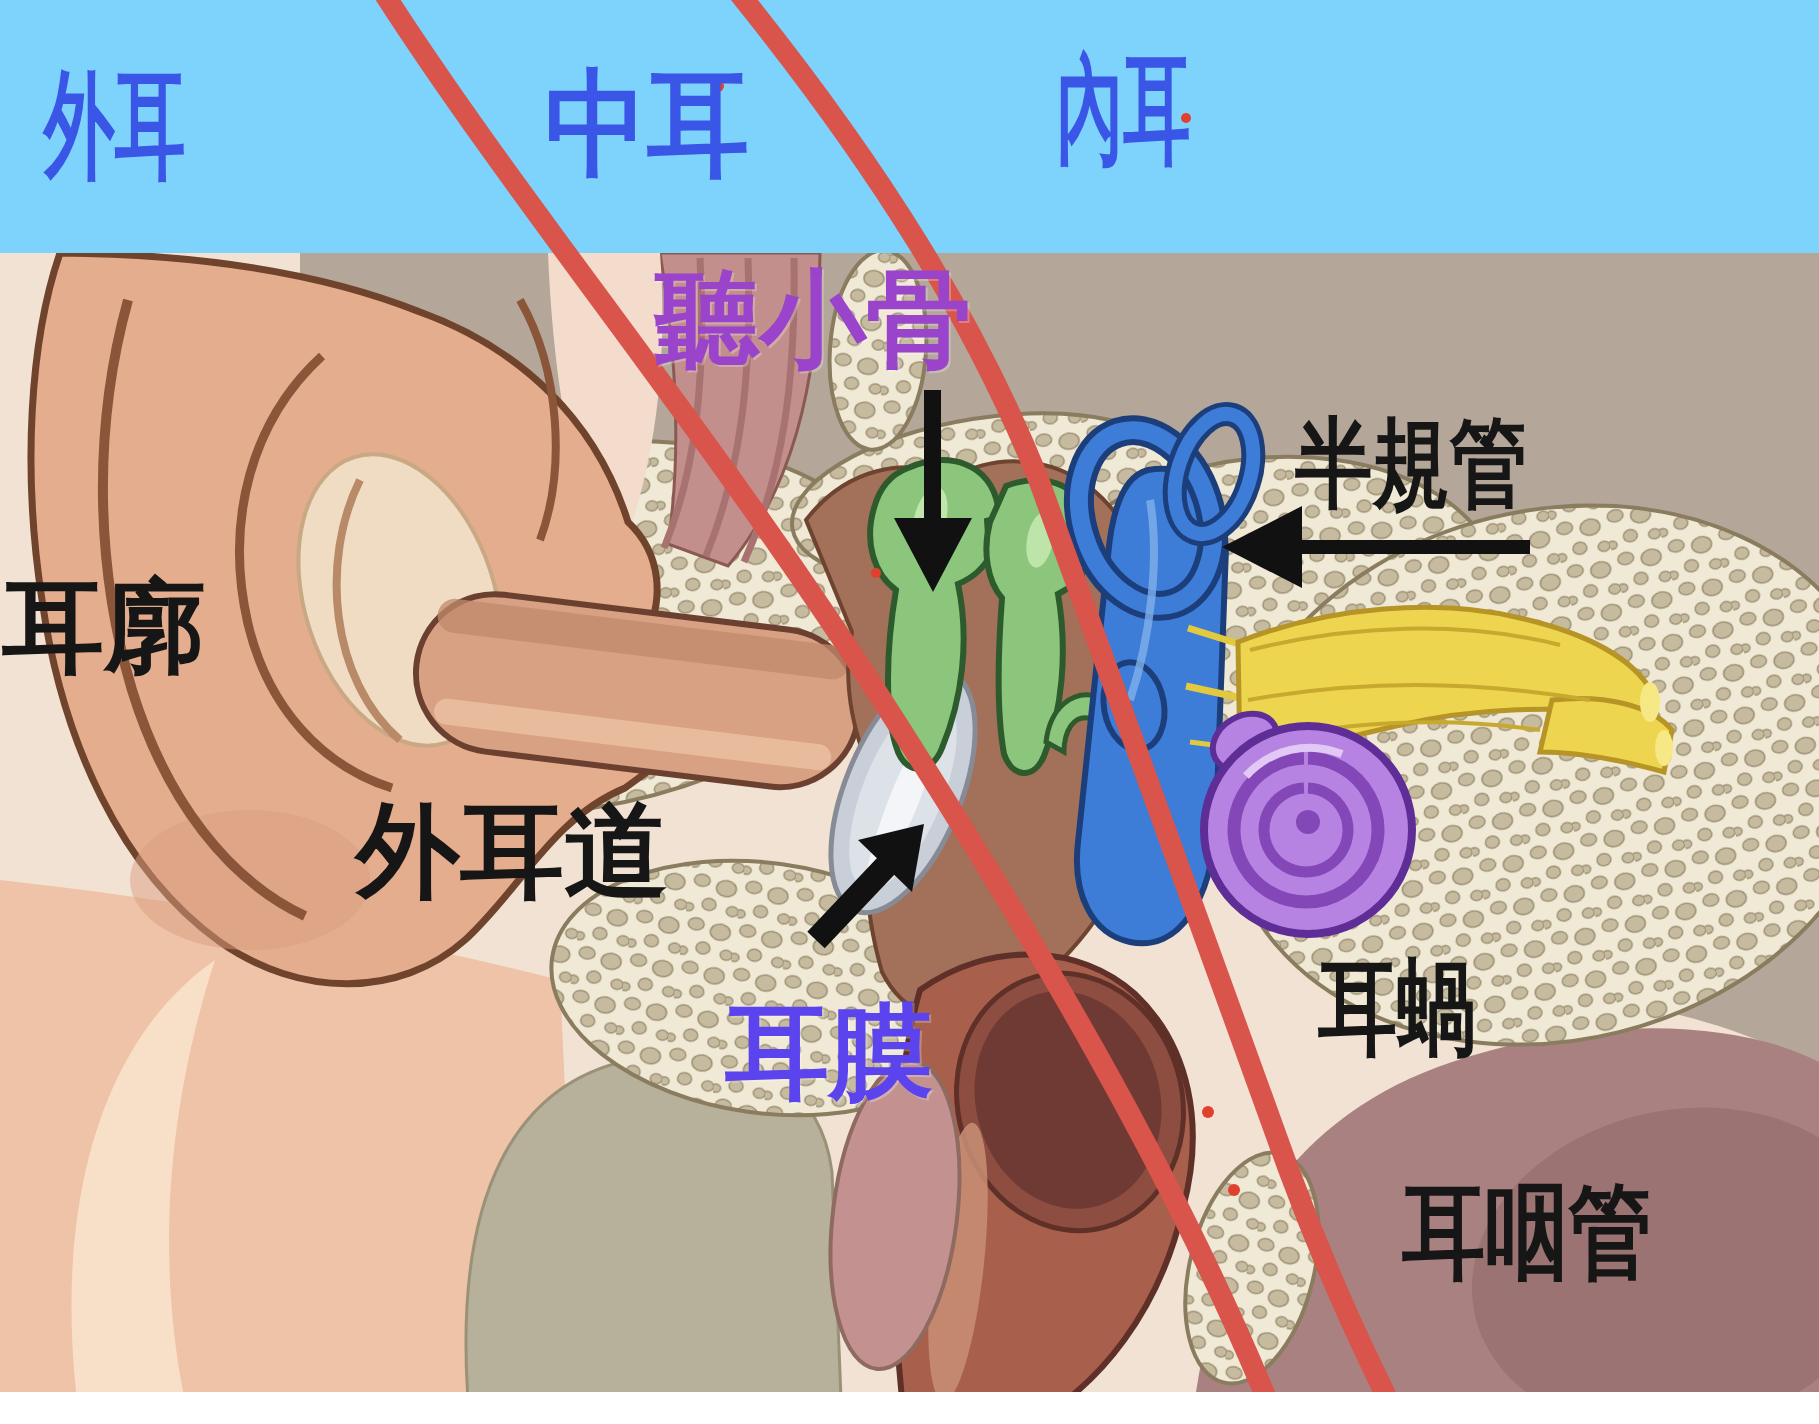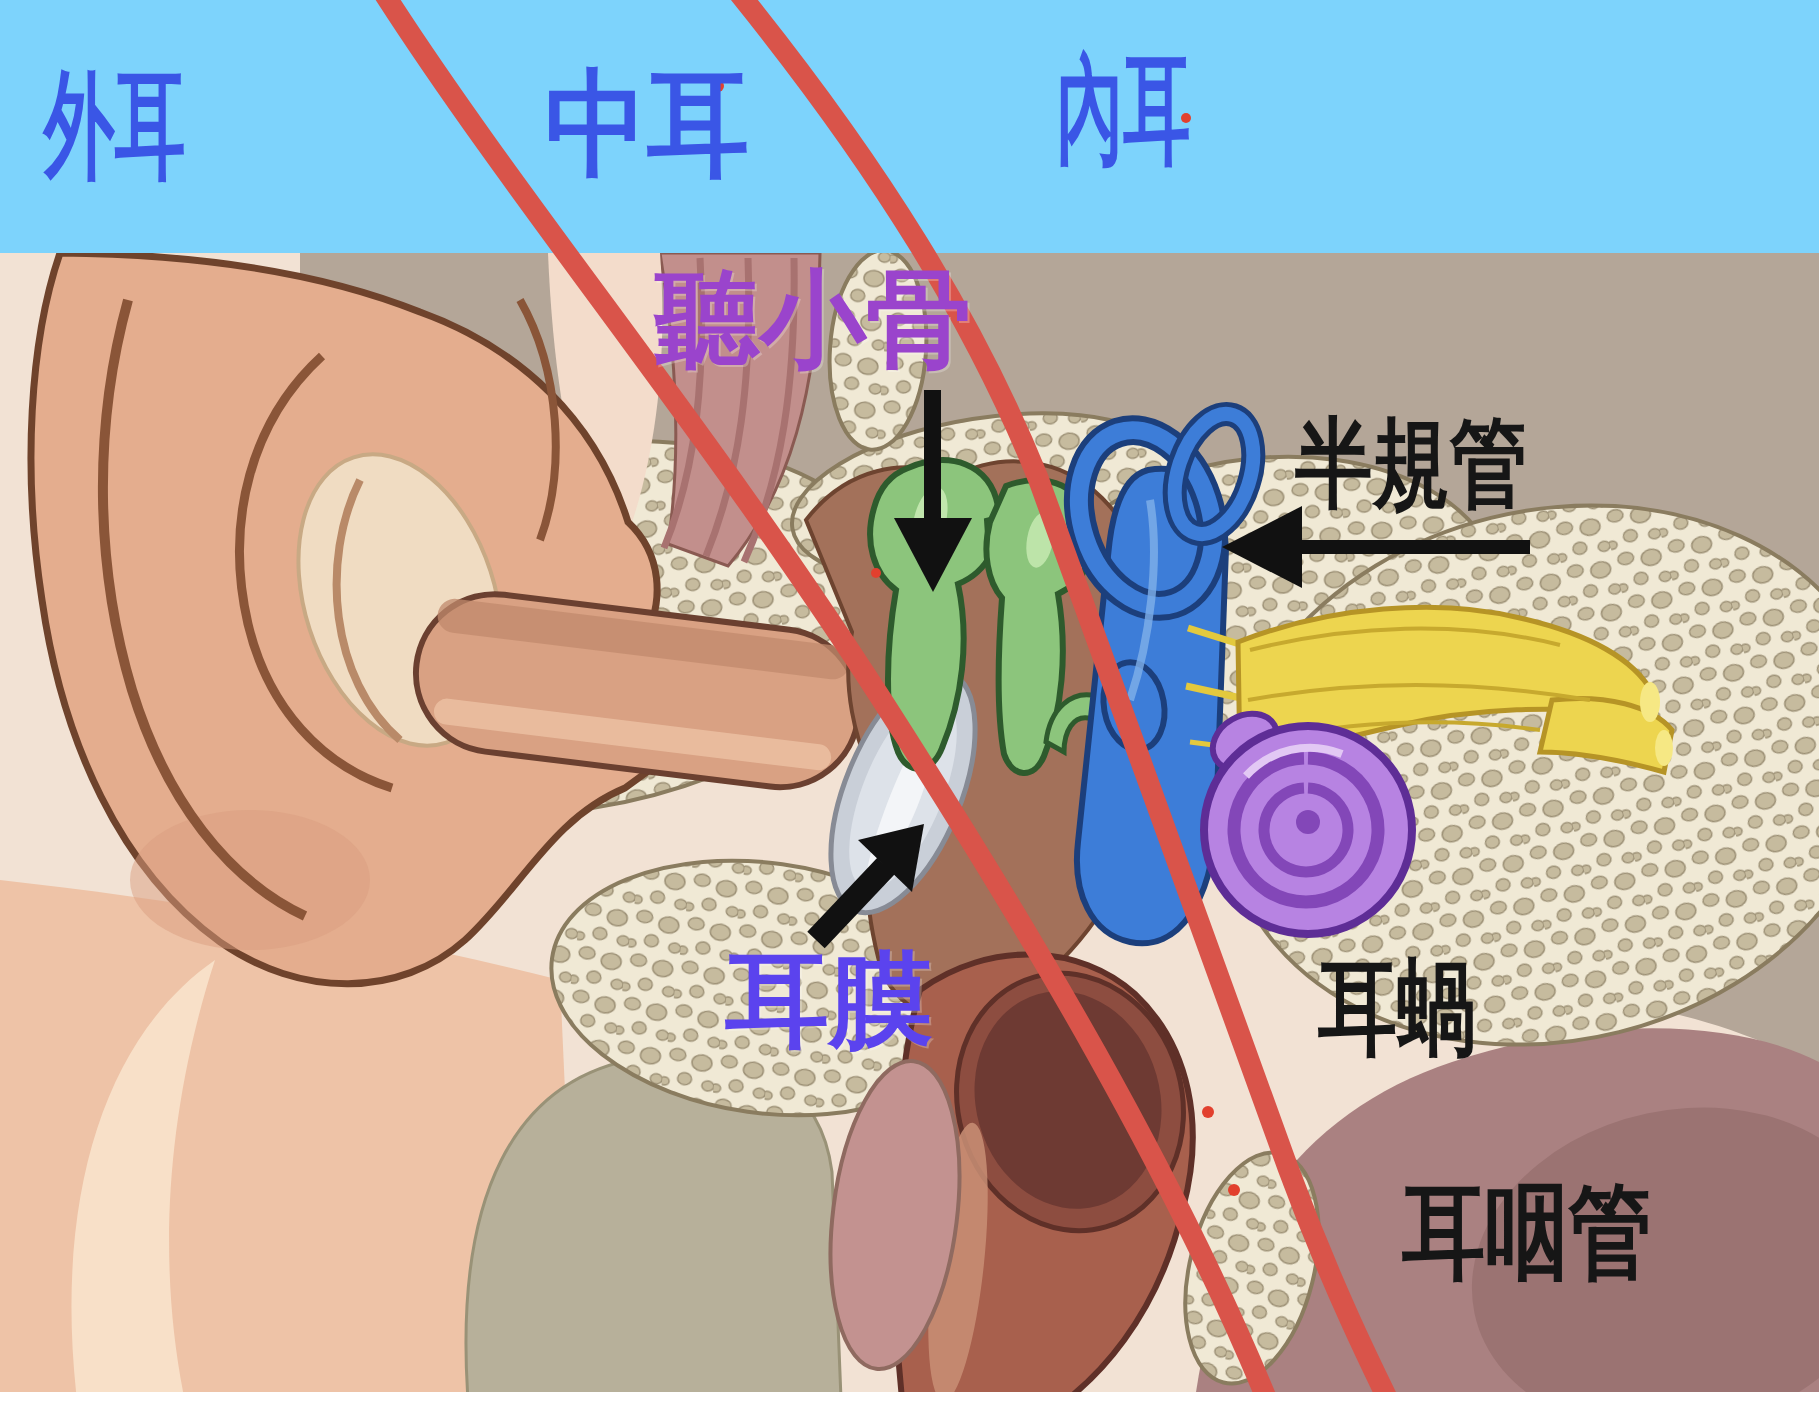--- a/index.html
+++ b/index.html
@@ -25,21 +25,21 @@
     --purple:#9a44cc;
     --violet:#5b43ee;
     --ink:#161616;
   }
   #lbl-outer   {left:44px;  top:66px;  font-size:118px;color:var(--blue);  transform:scaleX(.60);}
   #lbl-middle  {left:545px; top:66px;  font-size:116px;color:var(--blue);  transform:scaleX(.88);}
   #lbl-inner   {left:1056px;top:50px;  font-size:120px;color:var(--blue);  transform:scaleX(.56);}
   #lbl-ossicles{left:654px; top:267px; font-size:106px;color:var(--purple);text-shadow:2px 2px 0 rgba(255,255,255,.25);}
   #lbl-auricle {left:2px;   top:576px; font-size:102px;color:var(--ink);}
   #lbl-canal   {left:356px; top:799px; font-size:104px;color:var(--ink);}
-  #lbl-eardrum {left:725px; top:948px; font-size:104px;color:var(--violet);text-shadow:2px 2px 0 rgba(255,255,255,.25);}
+  #lbl-eardrum {left:725px; top:1000px; font-size:104px;color:var(--violet);text-shadow:2px 2px 0 rgba(255,255,255,.25);}
   #lbl-semic   {left:1295px;top:414px; font-size:98px; color:var(--ink);  transform:scaleX(.79);}
   #lbl-cochlea {left:1318px;top:956px; font-size:104px;color:var(--ink);  transform:scaleX(.76);}
   #lbl-etube   {left:1402px;top:1180px;font-size:104px;color:var(--ink);  transform:scaleX(.80);}
 </style>
 </head>
 <body>
 
 <div id="stage">
 
   <svg id="illustration" viewBox="0 0 1819 1424" xmlns="http://www.w3.org/2000/svg">
@@ -202,17 +202,19 @@
     <g>
       <line x1="1530" y1="547" x2="1300" y2="547" stroke="#111111" stroke-width="14"></line>
       <polygon points="1222,547 1302,506 1302,588" fill="#111111"></polygon>
     </g>
   </svg>
 
   <div class="lbl" id="lbl-outer">外耳</div>
   <div class="lbl" id="lbl-middle">中耳</div>
   <div class="lbl" id="lbl-inner">內耳</div>
   <div class="lbl" id="lbl-ossicles">聽小骨</div>
+  <div class="lbl" id="lbl-auricle">耳廓</div>
+  <div class="lbl" id="lbl-canal">外耳道</div>
   <div class="lbl" id="lbl-eardrum">耳膜</div>
   <div class="lbl" id="lbl-semic">半規管</div>
   <div class="lbl" id="lbl-cochlea">耳蝸</div>
   <div class="lbl" id="lbl-etube">耳咽管</div>
 </div>
 
 </body></html>

